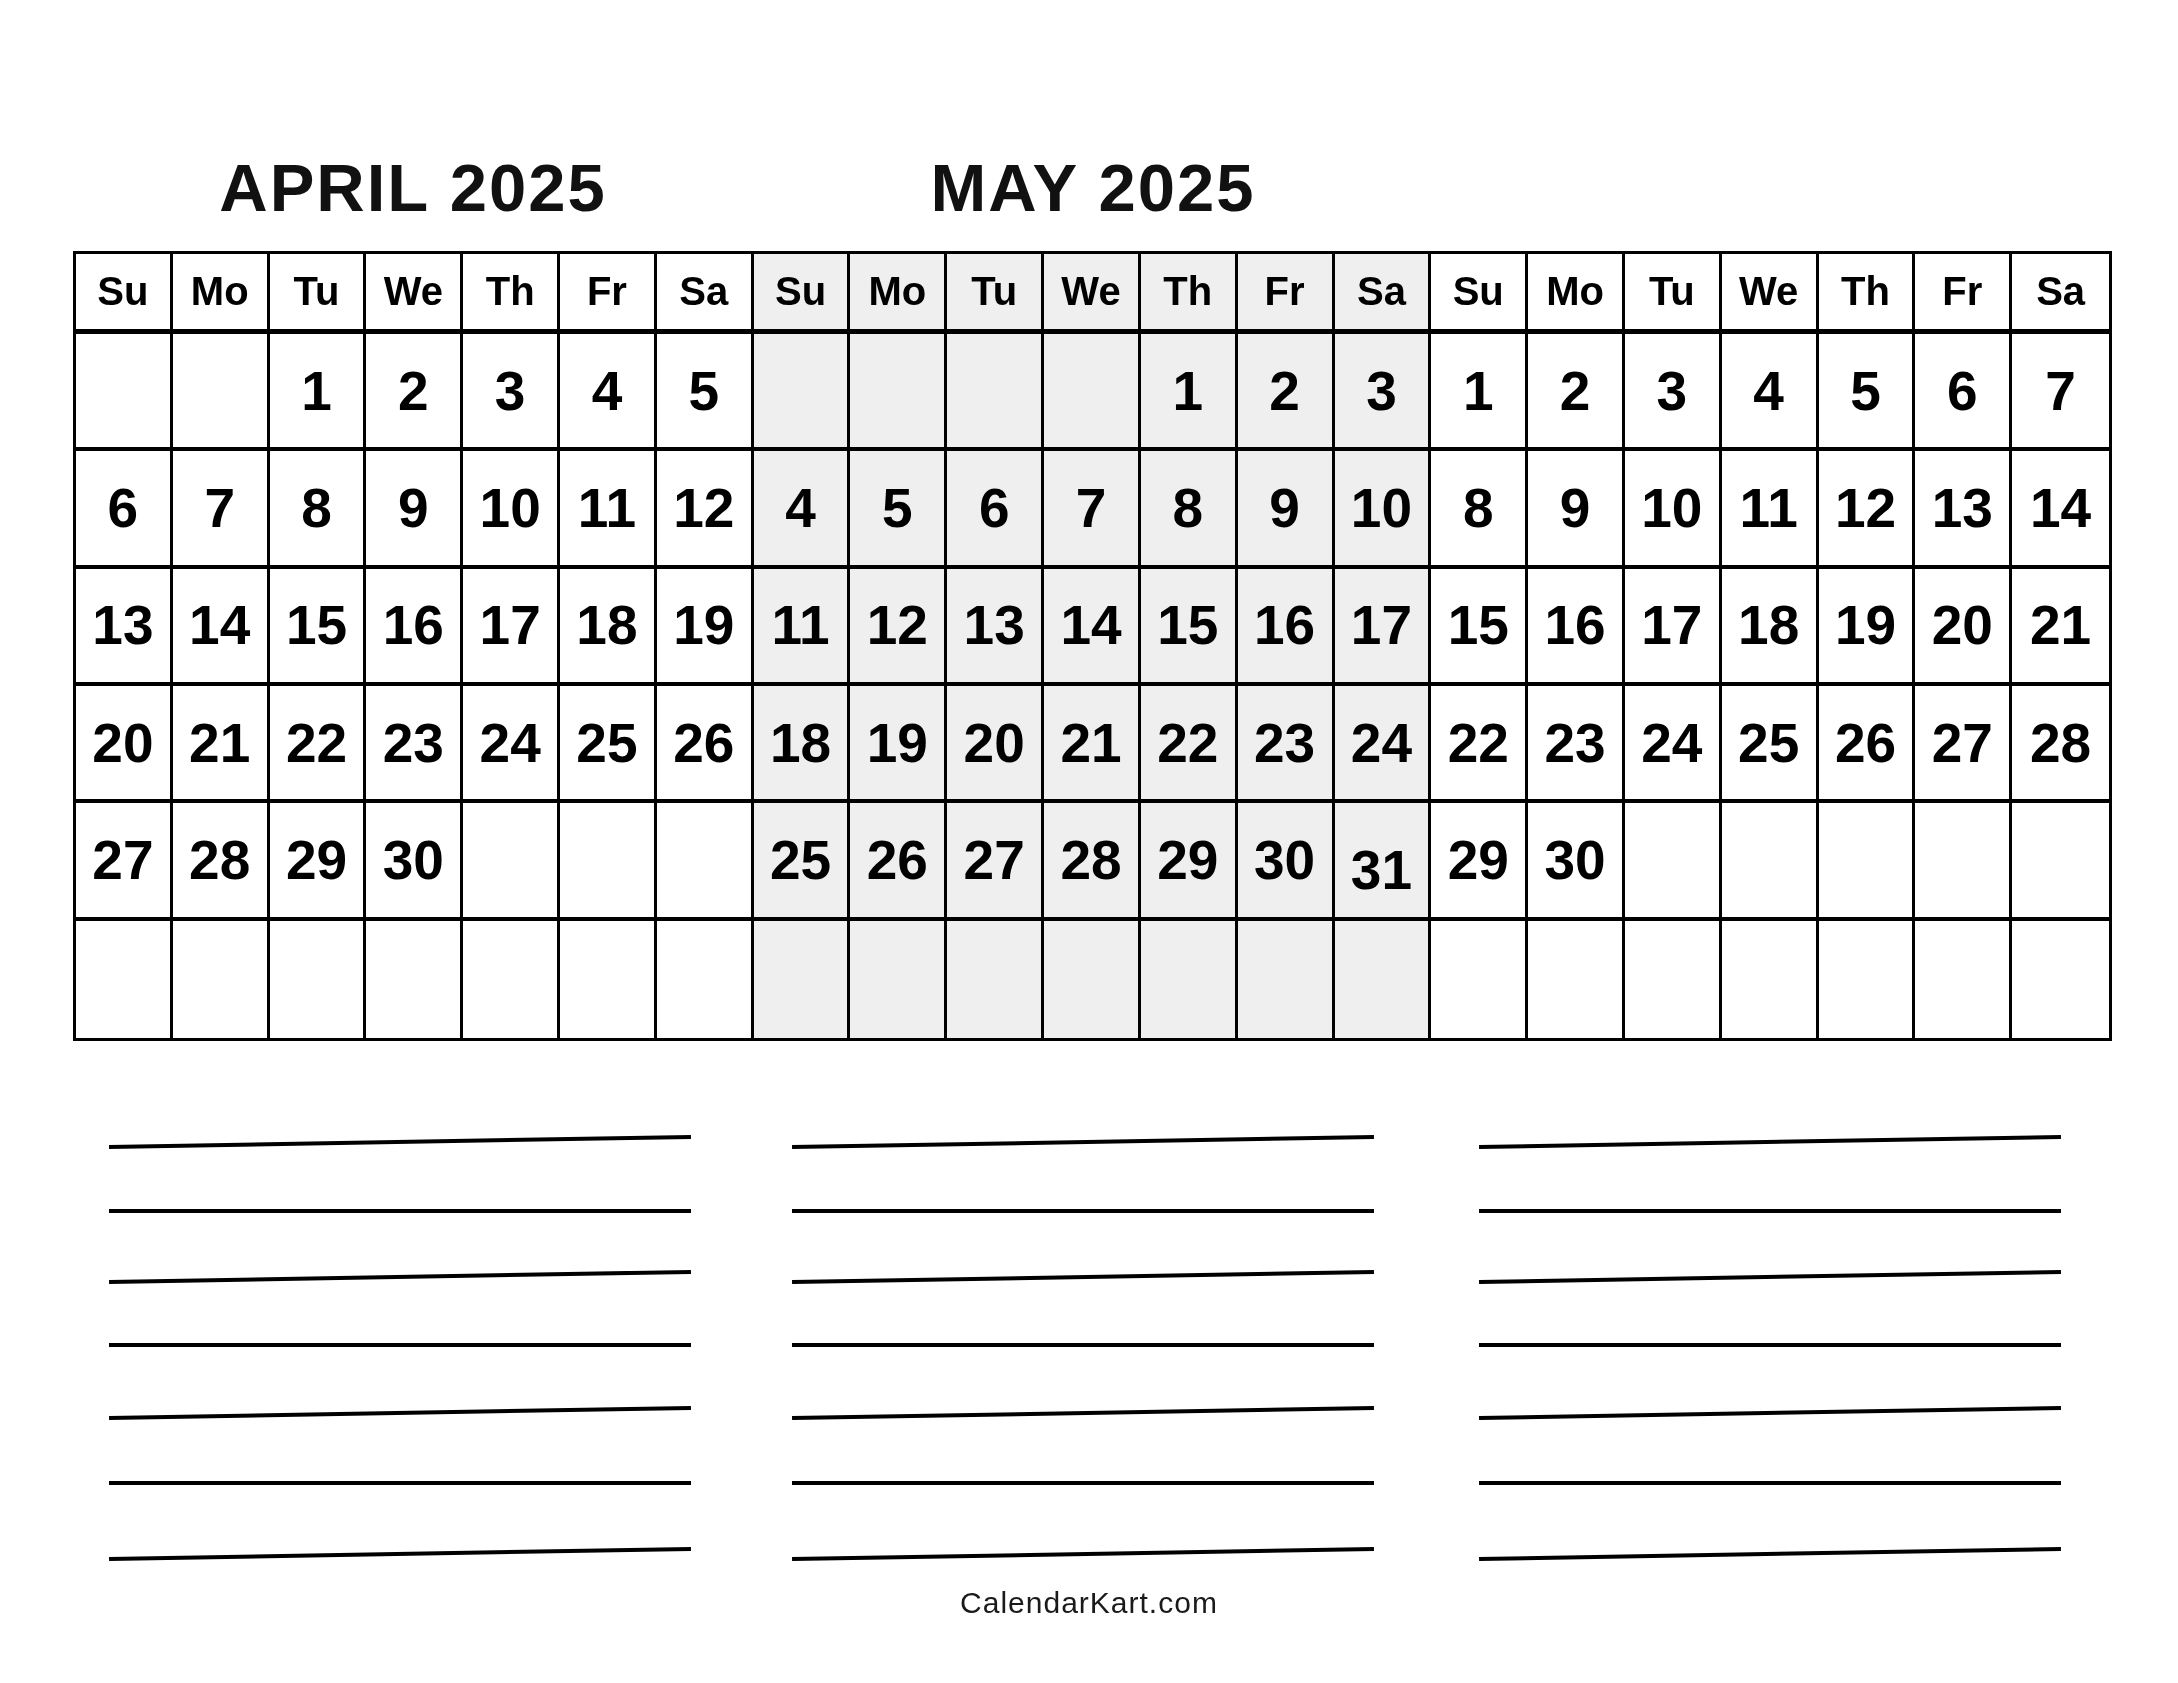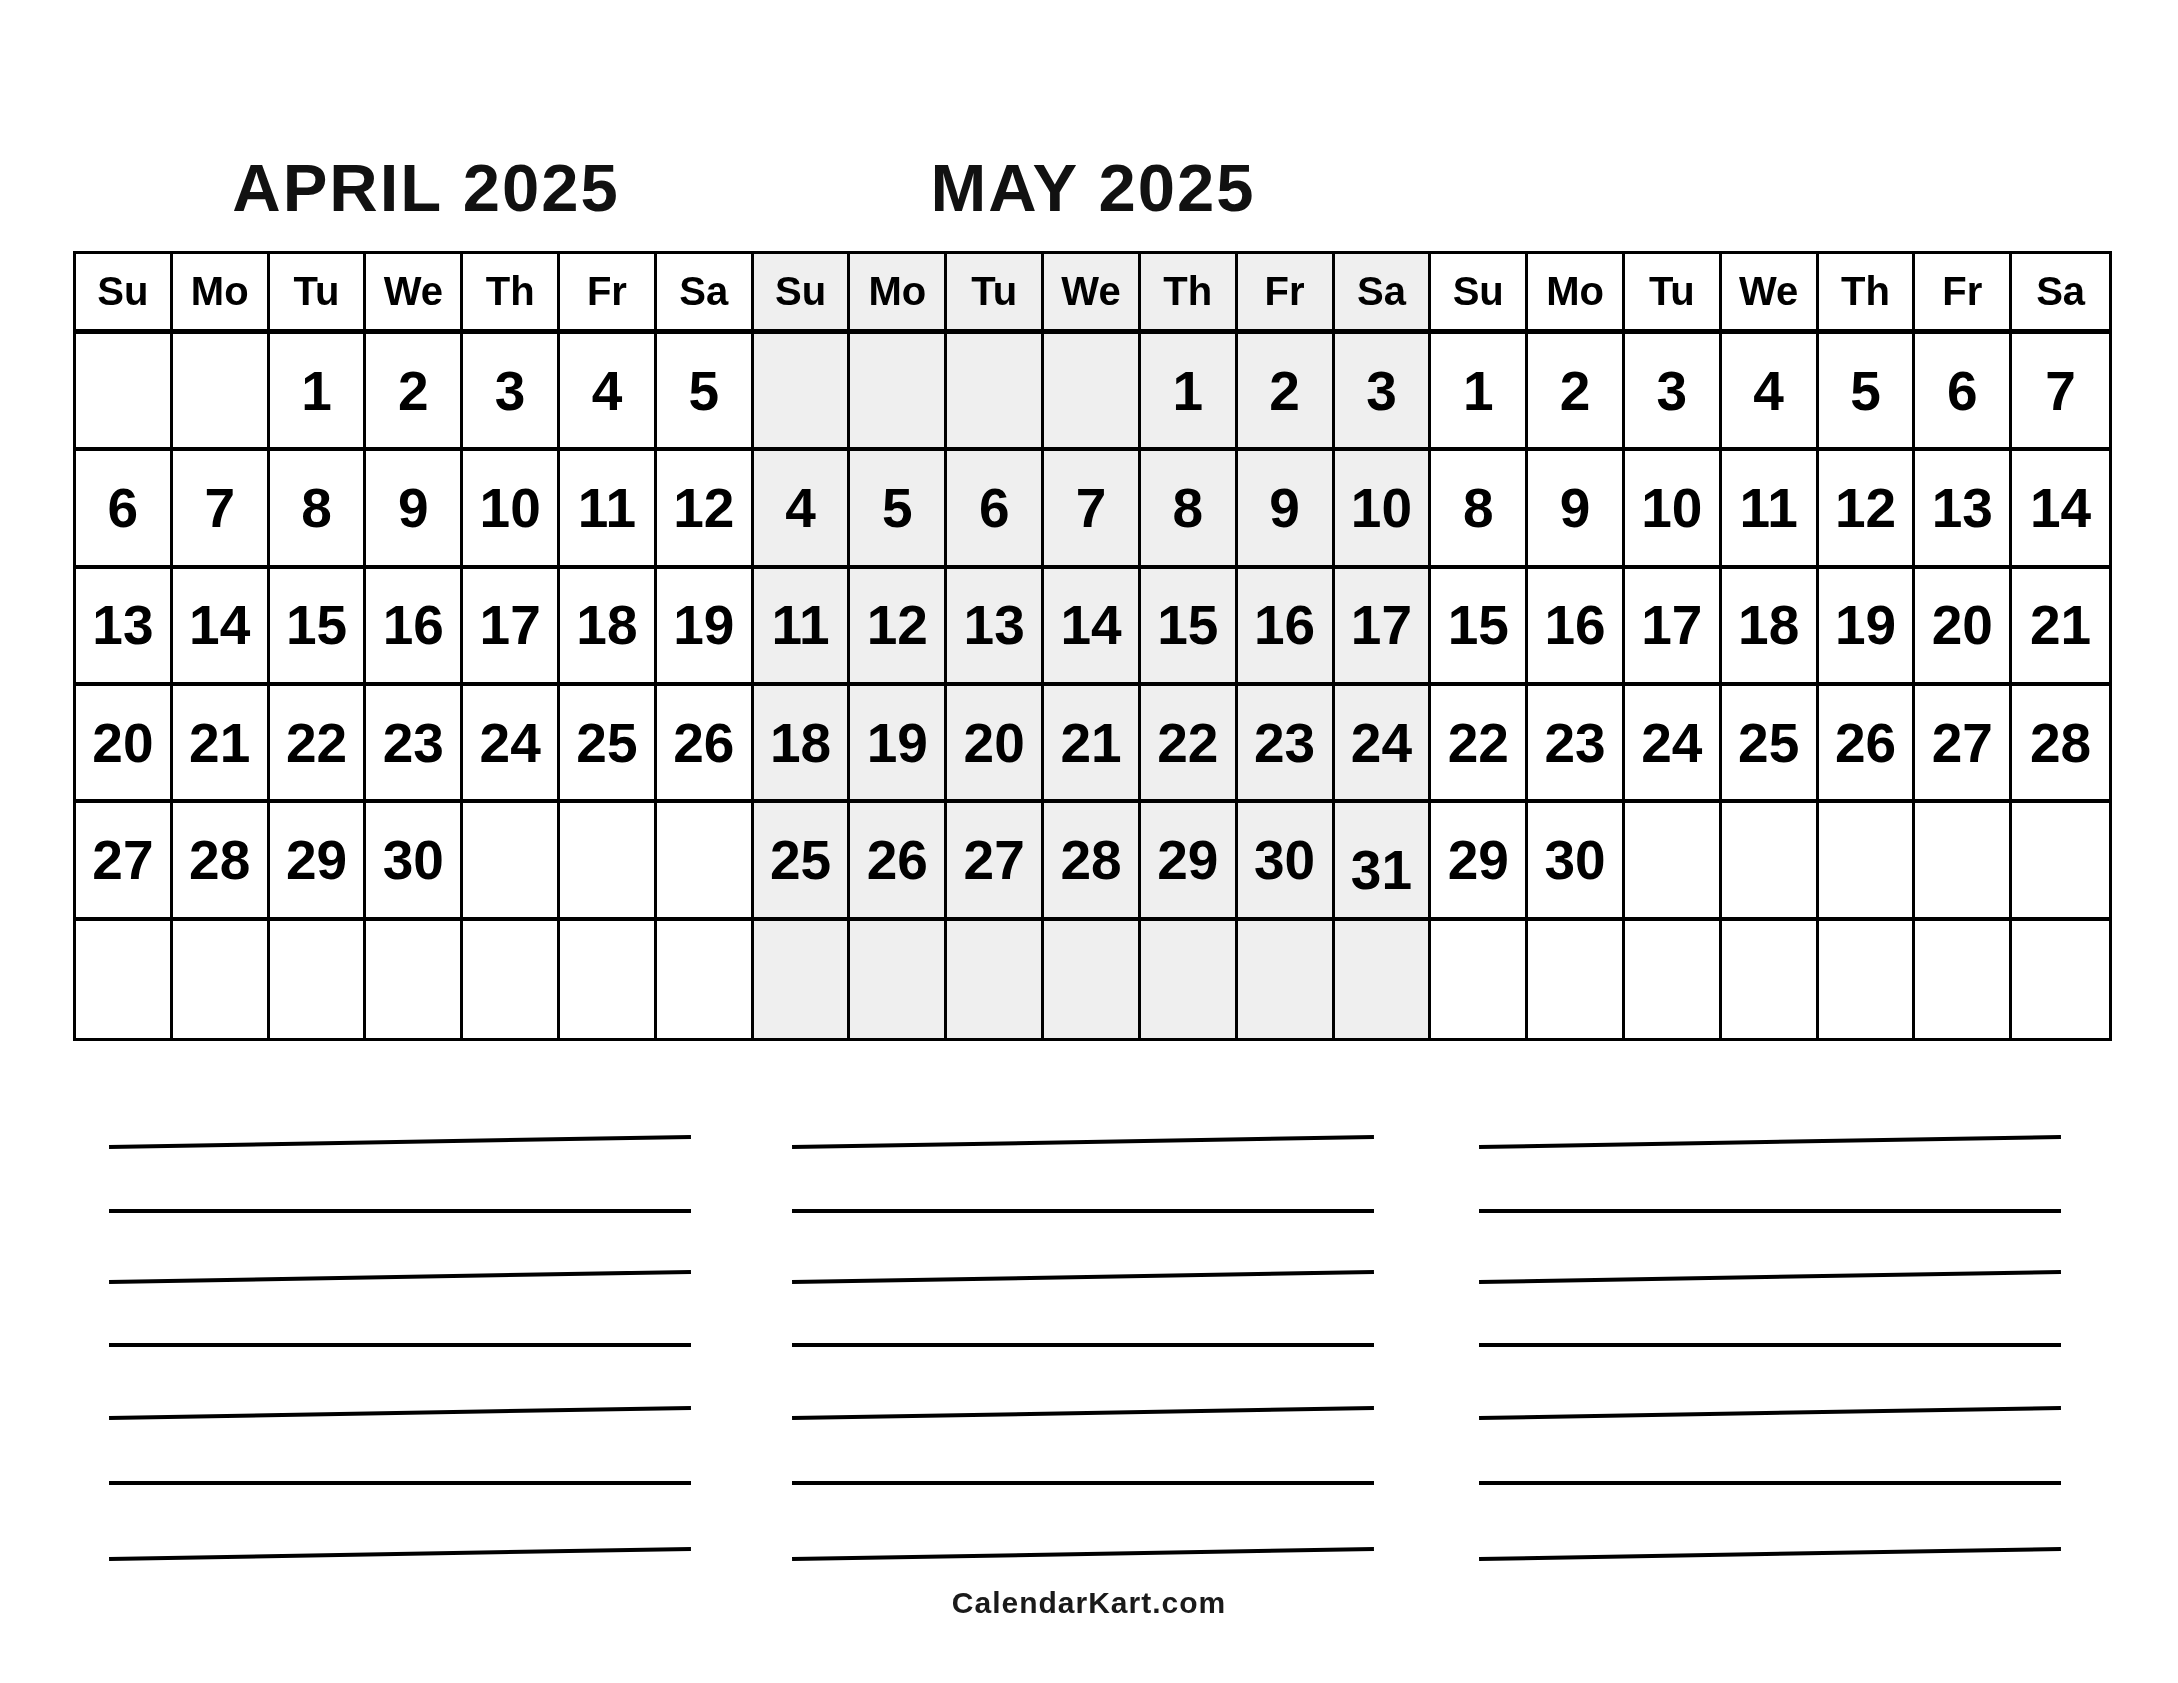--- a/index.html
+++ b/index.html
@@ -5,21 +5,21 @@
   html,body { margin:0; padding:0; background:#ffffff; }
   .page {
     position:relative; width:2178px; height:1683px; background:#ffffff;
     font-family:"Liberation Sans", sans-serif; color:#000; overflow:hidden;
   }
   
   .month-title {
     position:absolute; top:150px; height:75px; line-height:75px;
     text-align:center; font-weight:bold; font-size:67px; letter-spacing:2px; color:#111;
   }
-  .month-title.m0 { left:86px;   width:680px; }
+  .month-title.m0 { left:73px;   width:680px; }
   .month-title.m1 { left:753px;  width:680px; }
   .month-title.m2 { left:1434px; width:679px; }
 
   
   .calendar-grid {
     position:absolute; left:73px; top:251px; width:2039px; height:790px;
     box-sizing:border-box; border:3px solid #000;
     display:grid; grid-template-columns:repeat(21, 1fr);
     grid-template-rows:80px repeat(6, 1fr);
   }
@@ -41,21 +41,21 @@
   .note-col.c1 { left:792px; }
   .note-col.c2 { left:1479px; }
   .note-line {
     position:absolute; left:0; width:100%; height:4px; background:#000;
   }
   .note-line.slanted { transform:rotate(-1deg); }
 
   
   .footer {
     position:absolute; left:0; right:0; top:1586px; text-align:center;
-    font-size:30px; letter-spacing:1px; color:#1a1a1a;font-weight:bold;
+    font-size:30px; letter-spacing:1px; color:#1a1a1a;
   }
 </style>
 </head>
 <body>
 
 <div class="page">
 
   <div class="month-title m0">APRIL 2025</div>
   <div class="month-title m1">MAY 2025</div>
 

